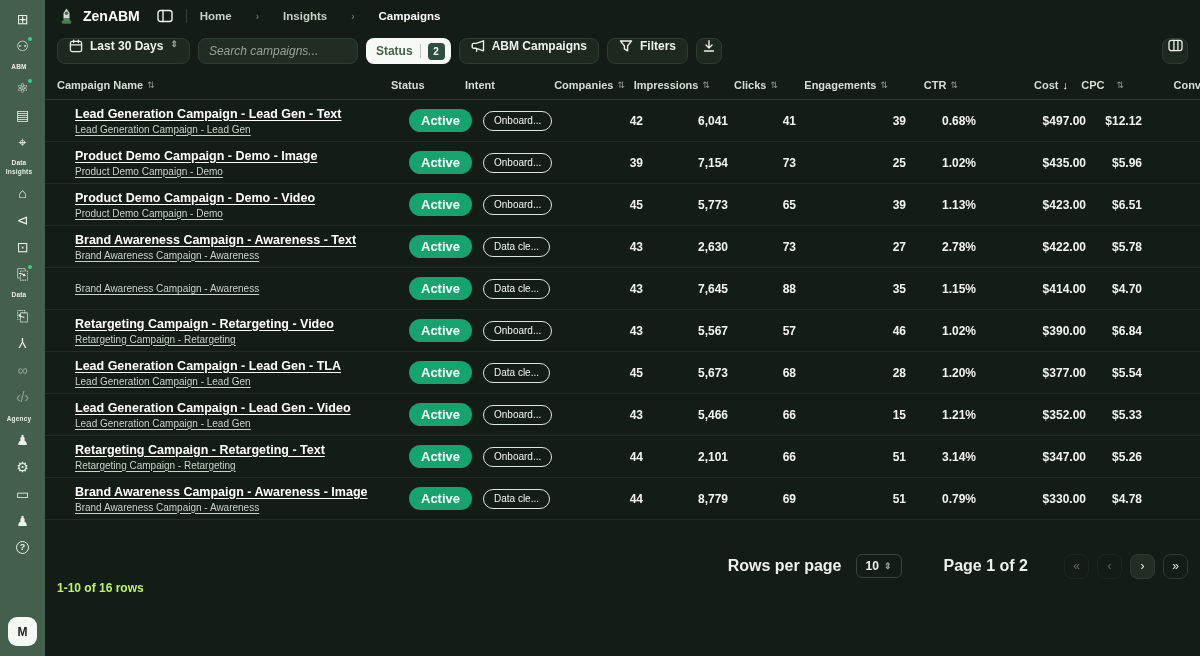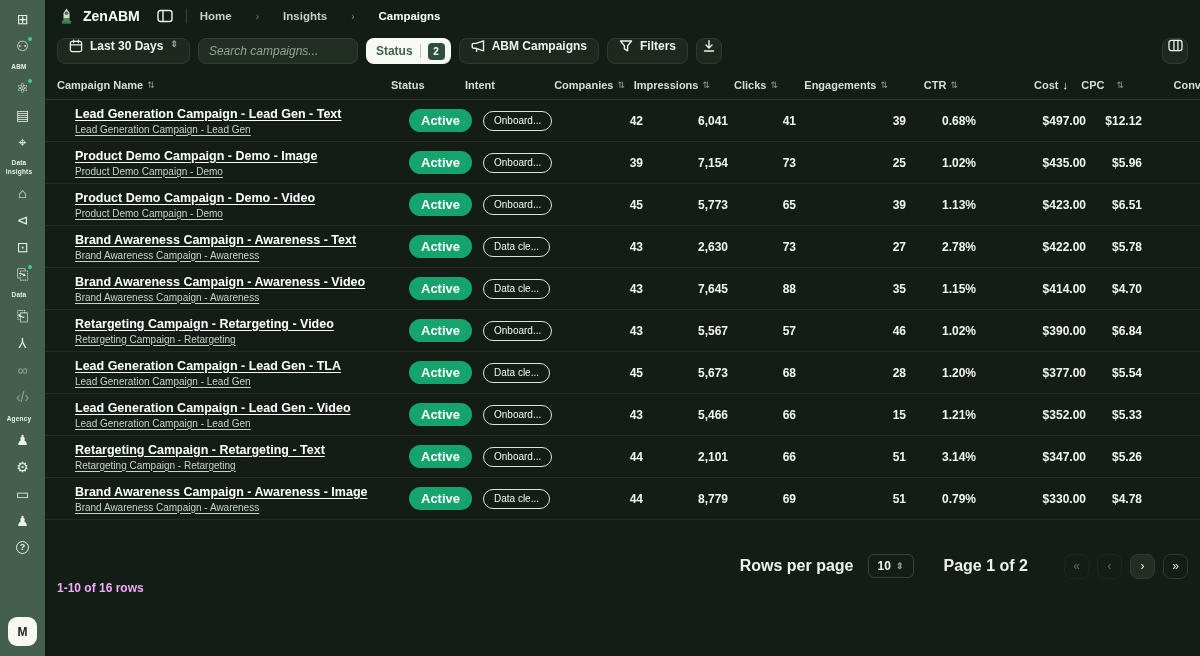--- a/index.html
+++ b/index.html
@@ -74,25 +74,25 @@
   .row { height: 42px; border-bottom: 1px solid #222d24; }
   .cell { flex: 0 0 auto; }
   .cell.num { text-align: right; font-size: 12px; font-weight: 700; color: #f2f5f0; }
   .camp { display: flex; flex-direction: column; gap: 3px; justify-content: center; margin-left: 18px; }
   .camp-name { font-size: 12.5px; font-weight: 700; color: #ffffff; text-decoration: underline; text-underline-offset: 2px; cursor: pointer; width: fit-content; }
   .camp-sub { font-size: 10px; font-weight: 400; color: #c9d3c8; text-decoration: underline; text-underline-offset: 2px; cursor: pointer; width: fit-content; }
   .pill-active { display: inline-block; background: #15a36e; color: #fff; font-size: 13px; font-weight: 700; padding: 4px 12px; border-radius: 999px; }
   .pill-intent { display: inline-block; border: 1px solid #dfe5dc; color: #f2f5f0; font-size: 10px; font-weight: 400; padding: 3.5px 10px; border-radius: 999px; cursor: pointer; }
   
   .tfoot { display: flex; align-items: center; padding: 17px 12px 0 12px; width: 1155px; }
-  .range-text { font-size: 12px; font-weight: 700; color: #f0abfc; margin-top: 44px; }
+  .range-text { font-size: 12px; font-weight: 700; color: #bef264; margin-top: 44px; }
   .foot-right { margin-left: auto; display: flex; align-items: center; gap: 14px; }
   .rpp-label, .page-text { font-size: 16px; font-weight: 700; color: #eef2ec; }
   .rpp-select { height: 24px; min-width: 46px; border: 1px solid #36423a; border-radius: 6px; display: inline-flex; align-items: center; justify-content: center; gap: 5px; padding: 0 7px; font-size: 12px; font-weight: 700; cursor: pointer; }
-  .page-text { margin-left: 16px; text-align: center; }
+  .page-text { margin-left: 28px; text-align: center; }
   .pag-group { display: flex; gap: 8px; margin-left: 22px; }
   .pag-btn { width: 25px; height: 25px; border: 1px solid #2f3b31; border-radius: 8px; display: grid; place-items: center; font-size: 12px; color: #e8eee6; cursor: pointer; background: transparent; }
   .pag-btn.disabled { opacity: .35; cursor: default; }
   .pag-btn.subtle-fill { background: #222d24; }
   svg.ic { stroke: #eef2ec; stroke-width: 1.4; fill: none; stroke-linecap: round; stroke-linejoin: round; }
 </style>
 </head>
 <body>
 
 <aside class="sidebar">
@@ -349,21 +349,20 @@
           <div class="cell c5 num">73</div>
           <div class="cell c6 num">27</div>
           <div class="cell c7 num">2.78%</div>
           <div class="cell c8 num">$422.00</div>
           <div class="cell c9 num">$5.78</div>
           <div class="cell c10 num"></div>
         </div>
 
         <div class="row">
           <div class="cell c0 camp">
-            <a class="camp-name">Brand Awareness Campaign - Awareness - Video</a>
             <a class="camp-sub">Brand Awareness Campaign - Awareness</a>
           </div>
           <div class="cell c1"><span class="pill-active">Active</span></div>
           <div class="cell c2"><span class="pill-intent">Data cle...</span></div>
           <div class="cell c3 num">43</div>
           <div class="cell c4 num">7,645</div>
           <div class="cell c5 num">88</div>
           <div class="cell c6 num">35</div>
           <div class="cell c7 num">1.15%</div>
           <div class="cell c8 num">$414.00</div>

